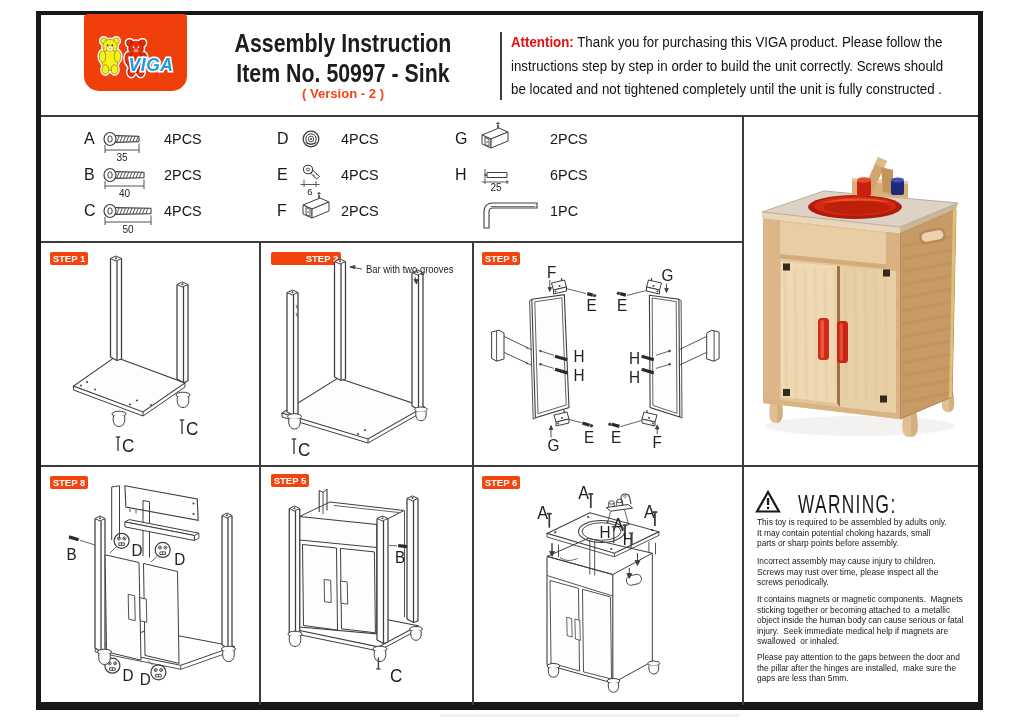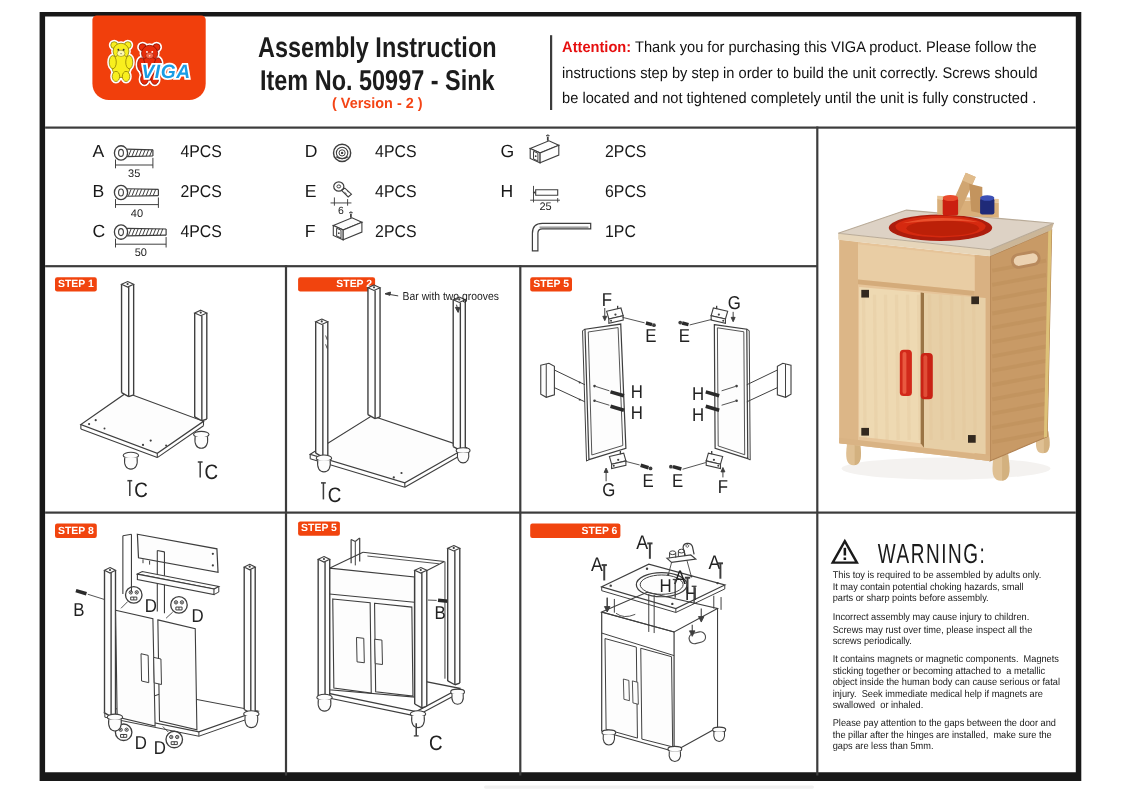--- a/index.html
+++ b/index.html
@@ -60,21 +60,21 @@
 <div class="pcs abs" style="left:341px;top:202.8px;">2PCS</div>
 <div class="pcs abs" style="left:550px;top:130.8px;">2PCS</div>
 <div class="pcs abs" style="left:550px;top:166.8px;">6PCS</div>
 <div class="pcs abs" style="left:550px;top:202.8px;">1PC</div>
 
 <div class="step" style="left:50px;top:252px;">STEP 1</div>
 <div class="step" style="left:271px;top:252px;padding-left:32px;">STEP 2</div>
 <div class="step" style="left:482px;top:252px;">STEP 5</div>
 <div class="step" style="left:50px;top:476px;">STEP 8</div>
 <div class="step" style="left:271px;top:474px;">STEP 5</div>
-<div class="step" style="left:482px;top:476px;padding-left:44px;">STEP 6</div>
+<div class="step" style="left:482px;top:476px;">STEP 6</div>
 
 <div id="wtitle" class="abs">WARNING:</div>
 <div class="wp" style="top:517px;">This toy is required to be assembled by adults only.
 It may contain potential choking hazards, small
 parts or sharp points before assembly.</div>
 <div class="wp" style="top:556px;">Incorrect assembly may cause injury to children.
 Screws may rust over time, please inspect all the
 screws periodically.</div>
 <div class="wp" style="top:594px;">It contains magnets or magnetic components.  Magnets
 sticking together or becoming attached to  a metallic

